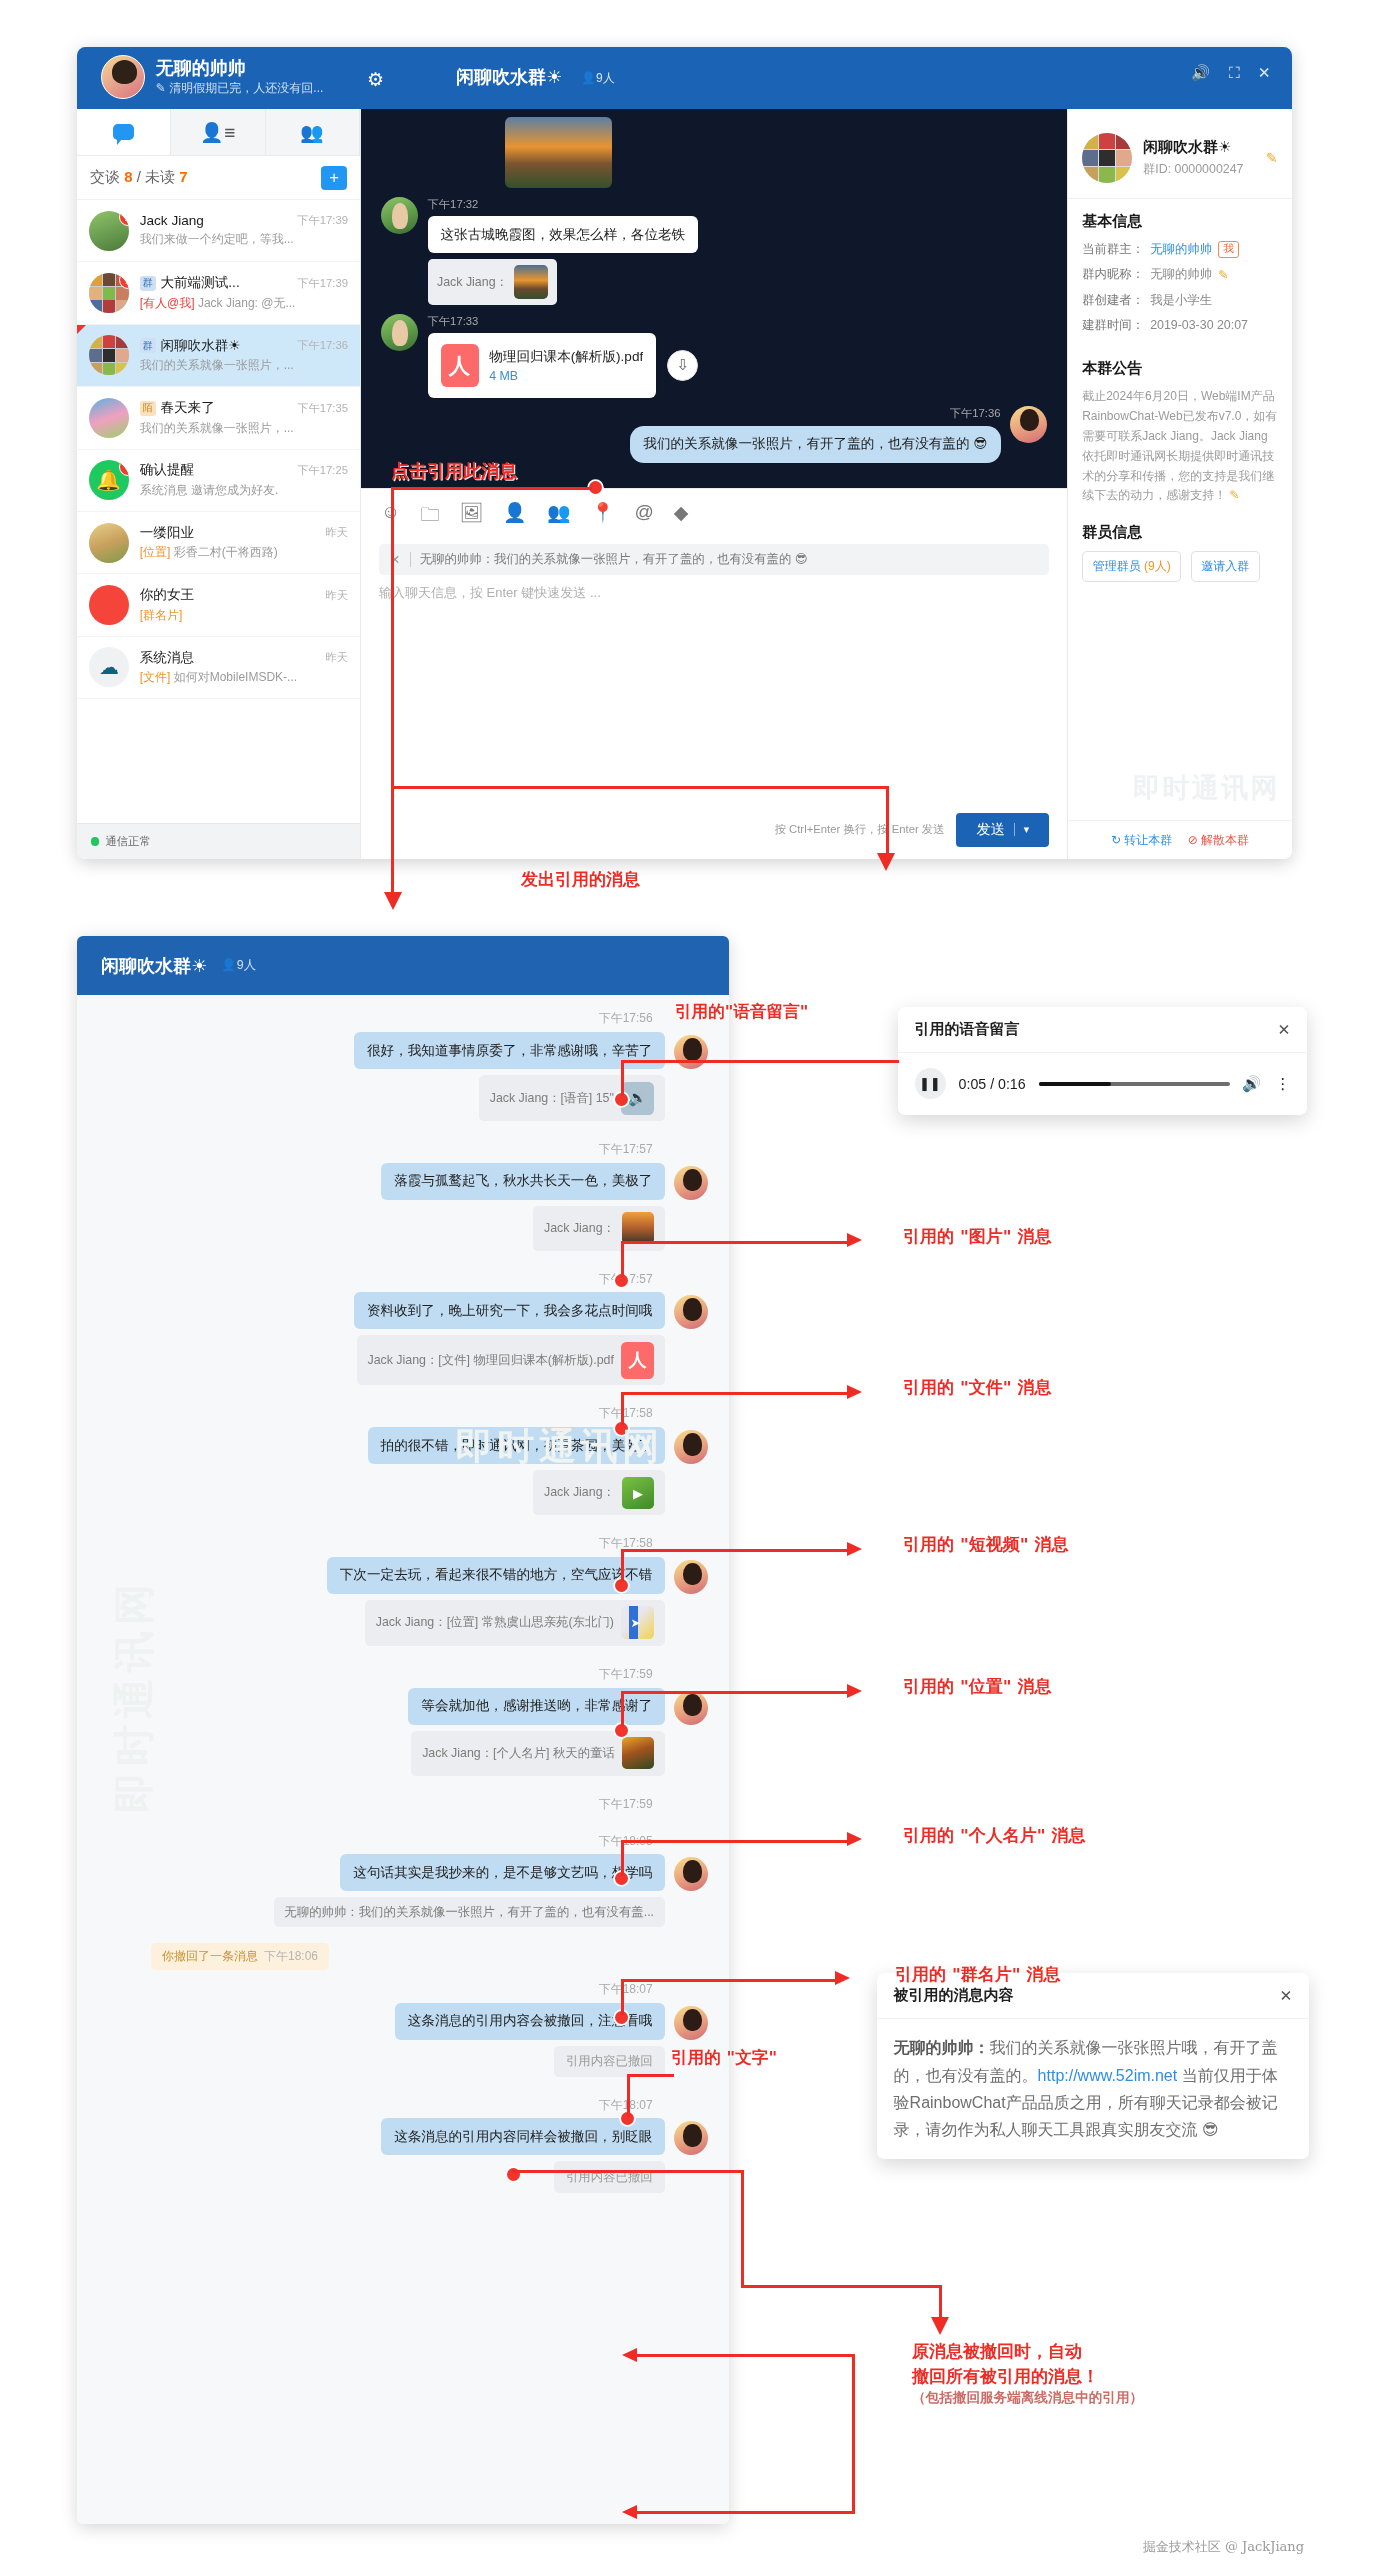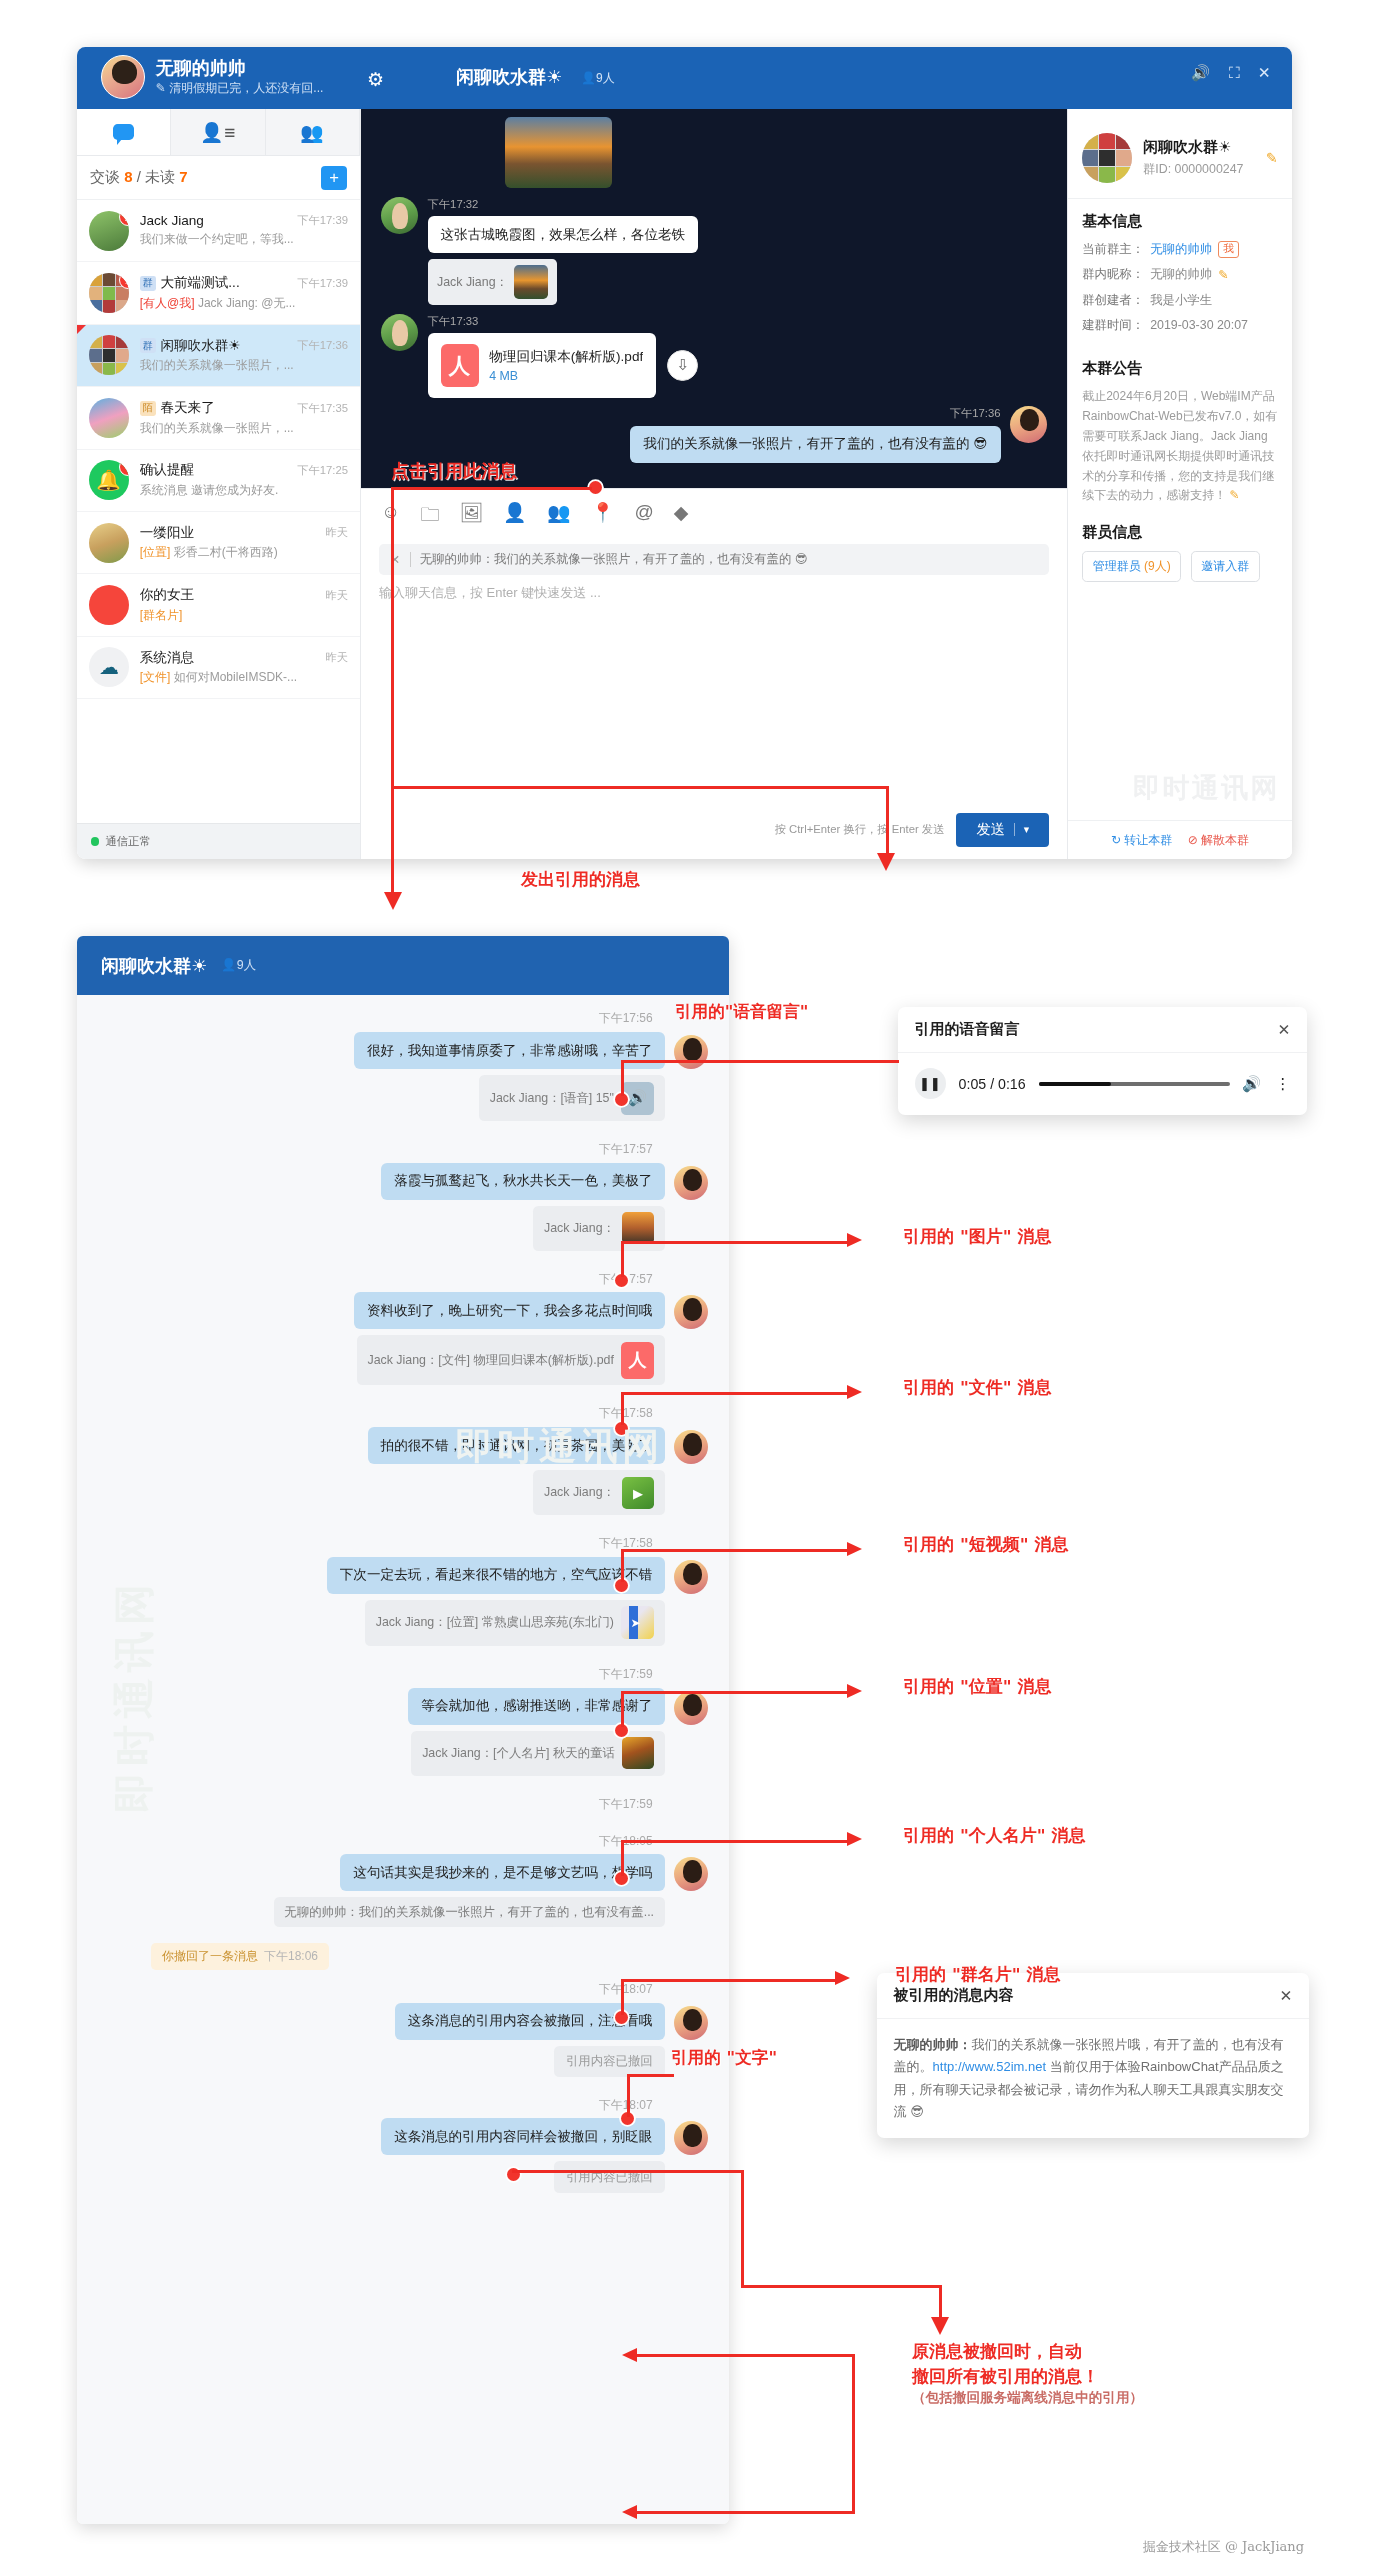--- a/index.html
+++ b/index.html
@@ -72,21 +72,21 @@
   .msgs{position:absolute;top:0;left:0;right:0;height:379px;padding:8.3px 20px;overflow:hidden;}
   .mrow{display:flex;gap:9.5px;margin-bottom:8.3px;}
   .mav{width:37px;height:37px;border-radius:50%;flex:none;overflow:hidden;}
   .av-jack{background:linear-gradient(160deg,#90c46a 0%,#5f9e4a 50%,#3d6b33 100%);position:relative;}
   .av-jack::after{content:"";position:absolute;left:11.3px;top:6px;width:15.4px;height:26px;border-radius:50% 50% 40% 40%;background:#e8c9a6;}
   .av-me{background:linear-gradient(160deg,#f7dd8b 0%,#e9a07f 55%,#cf6a74 100%);position:relative;}
   .av-me::after{content:"";position:absolute;left:9.5px;top:3px;width:19px;height:22.5px;border-radius:50% 50% 45% 45%;background:#2b1d15;}
   .mcol{flex:1;}
   .mtime{font-size:11.3px;color:#a9a9a9;margin-bottom:4.7px;}
   .bub{display:inline-block;background:#fff;border-radius:6px;padding:9.5px 13px;font-size:13.6px;color:#222;max-width:438px;box-shadow:0 0.6px 1.2px rgba(0,0,0,.06);}
-  .bub.me{background:#bfdcf2;}
+  .bub.me{background:#bfdcf2;border-radius:14px;}
   .quoteline{display:inline-flex;align-items:center;gap:6px;background:#eceef1;border-radius:4.7px;padding:6px 9.5px;font-size:12.4px;color:#7a7a7a;margin-top:6px;}
   .thumb{width:34px;height:34px;border-radius:4.7px;overflow:hidden;flex:none;}
   .th-sunset{background:linear-gradient(180deg,#4c6e8f 0%,#e8962f 45%,#6b4a2b 70%,#33502e 100%);}
   .th-cliff{background:linear-gradient(180deg,#f0a03a 0%,#b15f2d 50%,#3c3328 100%);}
   .th-tea{background:linear-gradient(150deg,#7ac143 0%,#3f8a2b 100%);position:relative;}
   .th-tea::after{content:"▶";position:absolute;left:50%;top:50%;transform:translate(-50%,-50%);color:#fff;font-size:13px;}
   .th-autumn{background:linear-gradient(160deg,#e8a72b 0%,#a2531e 45%,#2e4a22 100%);}
   .th-grid{display:grid;grid-template-columns:repeat(3,1fr);gap:0.6px;background:#ccc;}
   .th-grid i{display:block;}
   .pdfico{width:38px;height:43px;border-radius:6px;background:#fc6a69;color:#fff;display:flex;align-items:center;justify-content:center;font-size:21.3px;font-weight:bold;flex:none;}
@@ -166,21 +166,21 @@
   .card{position:absolute;background:#fff;border-radius:7.1px;box-shadow:0 6px 20px rgba(0,0,0,.16);overflow:hidden;}
   .card-hd{display:flex;align-items:center;justify-content:space-between;padding:13px 16.6px;font-size:15px;font-weight:bold;color:#1f1f1f;border-bottom:0.6px solid #f0f1f3;}
   .card-hd .xc{font-size:15.4px;color:#555;cursor:pointer;font-weight:normal;}
   .card-bd{padding:15.4px 16.6px;}
   .player{display:flex;align-items:center;gap:13px;}
   .pbtn{width:31px;height:31px;border-radius:50%;background:#eceef0;display:flex;align-items:center;justify-content:center;font-size:13px;color:#222;cursor:pointer;}
   .ptime{font-size:14.2px;color:#1c1c1c;}
   .ptrack{flex:1;height:4.1px;border-radius:2.4px;background:#6e6e6e;position:relative;cursor:pointer;}
   .ptrack i{position:absolute;left:0;top:0;bottom:0;width:38%;background:#111;border-radius:2.4px;}
   .pvol,.pdots{font-size:15.4px;color:#222;cursor:pointer;}
-  .qtext{font-size:13px;line-height:1.7;color:#6f6f6f;}
+  .qtext{font-size:16px;line-height:1.7;color:#6f6f6f;}
   .qtext b{color:#5a5a5a;}
   .qtext a{color:#2f8de4;text-decoration:none;}
 
   
   .ann{position:absolute;color:#ee2b24;font-family:"DejaVu Serif","Liberation Serif",serif;font-weight:bold;white-space:nowrap;text-shadow:1.2px 1.2px 0 rgba(255,255,255,.9);}
   .ln{position:absolute;background:#ee2b24;}
   .dot{position:absolute;width:13px;height:13px;border-radius:50%;background:#f1342c;box-shadow:0 0 0 1.8px #fff;}
   .arrowR{position:absolute;width:0;height:0;border-left:15.4px solid #ee2b24;border-top:7.7px solid transparent;border-bottom:7.7px solid transparent;}
   .arrowD{position:absolute;width:0;height:0;border-top:18px solid #ee2b24;border-left:9px solid transparent;border-right:9px solid transparent;}
   .arrowL{position:absolute;width:0;height:0;border-right:15.4px solid #ee2b24;border-top:7.7px solid transparent;border-bottom:7.7px solid transparent;}

